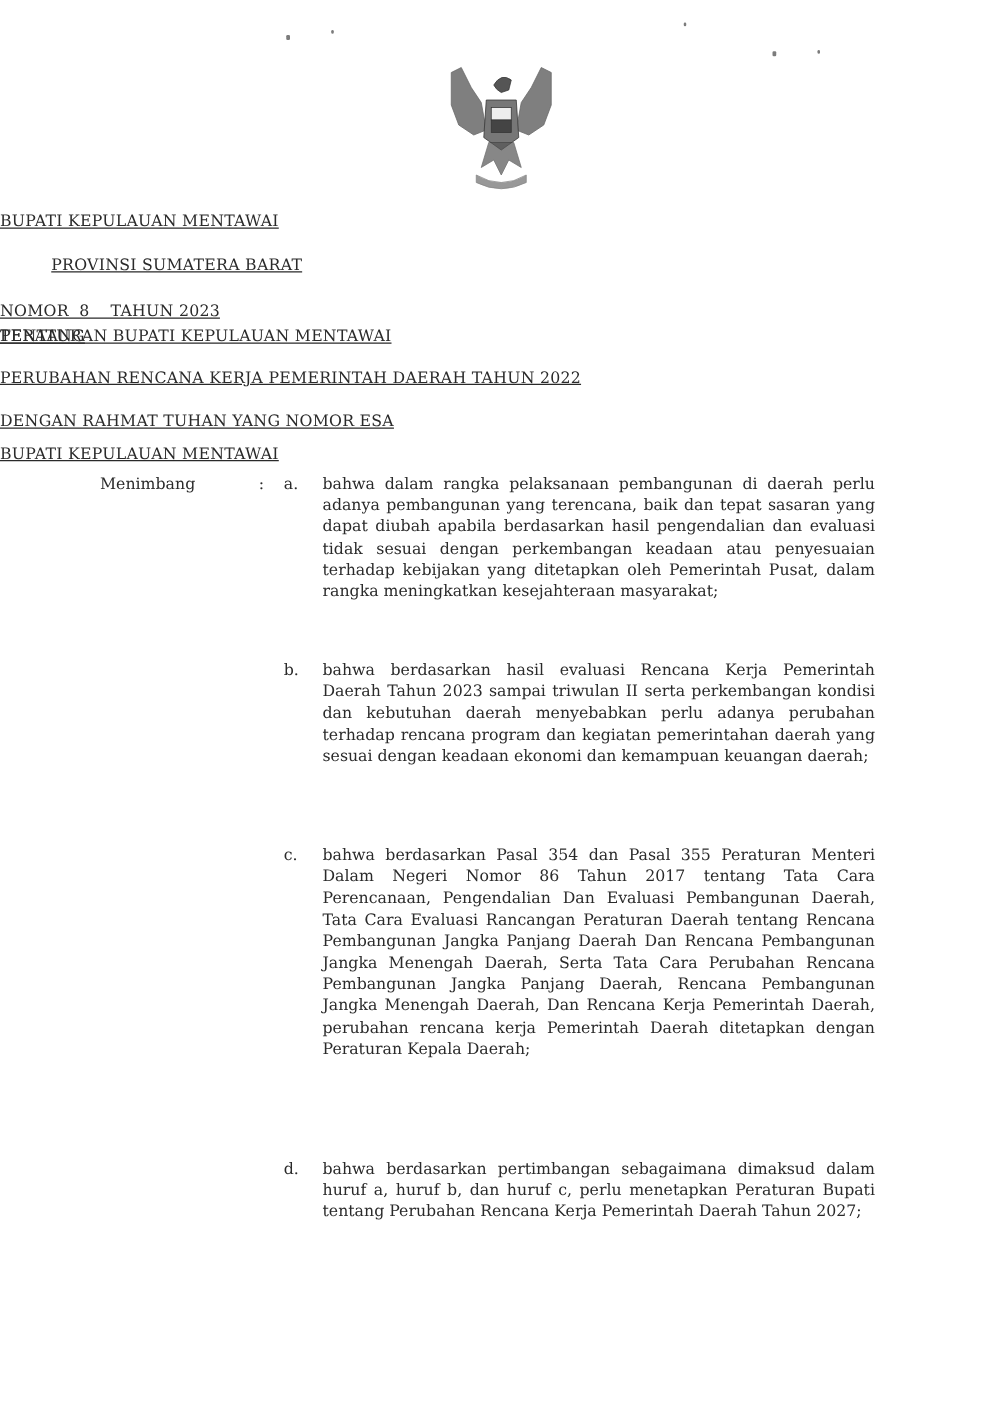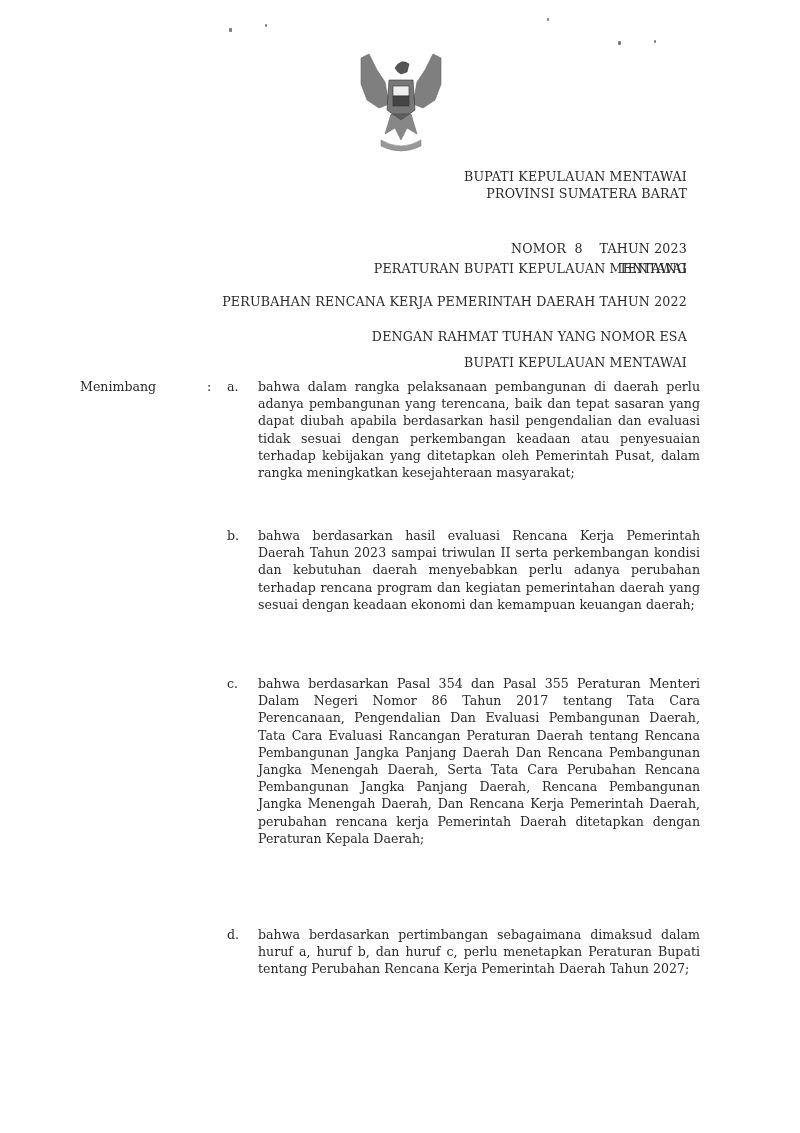--- a/index.html
+++ b/index.html
@@ -3,21 +3,21 @@
 <meta charset="utf-8">
 <style>
   html, body { margin: 0; padding: 0; background: #ffffff; }
   body {
     width: 800px; height: 1133px; position: relative; overflow: hidden;
     font-family: "DejaVu Serif", "Liberation Serif", serif;
     color: #2a2a2a;
   }
   .emblem { position: absolute; left: 355px; top: 48px; width: 92px; height: 108px; }
   .speck { position: absolute; width: 3px; height: 4px; background: #444; border-radius: 1px; opacity: .7; }
-  .center { position: absolute; left: 0; width: 687px; text-align: right; font-size: 12.6px; letter-spacing: 0.2px; line-height: 17px; }
+  .center { position: absolute; left: 0; width: 687px; text-align: left; font-size: 12.6px; letter-spacing: 0.2px; line-height: 17px; text-decoration: underline; }
   .consider {
     position: absolute; left: 0; top: 378px; width: 800px;
     font-size: 12.6px; line-height: 17.2px;
   }
   .label-menimbang { position: absolute; left: 80px; top: 0; }
   .colon { position: absolute; left: 207px; top: 0; }
   .item { position: absolute; left: 0; width: 800px; }
   .letter { position: absolute; left: 227px; }
   .text {
     position: absolute; left: 258px; width: 442px;
@@ -42,21 +42,21 @@
       <path d="M34 32 L58 32 L60 62 L46 72 L32 62 Z" fill="#777"></path>
       <rect x="38" y="38" width="16" height="10" fill="#eee" stroke="#333"></rect>
       <rect x="38" y="48" width="16" height="10" fill="#444"></rect>
       <path d="M36 66 L30 86 L40 80 L46 92 L52 80 L62 86 L56 66 Z" opacity="0.7"></path>
       <path d="M26 92 Q46 104 66 92 L66 98 Q46 108 26 98 Z" opacity="0.6"></path>
     </g>
   </svg>
 </div>
 
 <div class="center" style="top:168px;">BUPATI KEPULAUAN MENTAWAI</div>
-<div class="center" style="top:185px;">PROVINSI SUMATERA BARAT</div>
+<div class="center" style="top:203px;padding-left:41px;">PROVINSI SUMATERA BARAT</div>
 
 <div class="center" style="top:223px;margin-top:37px;">PERATURAN BUPATI KEPULAUAN MENTAWAI</div>
 <div class="center" style="top:240px;white-space:pre;">NOMOR  8    TAHUN 2023</div>
 <div class="center" style="top:260px;">TENTANG</div>
 <div class="center" style="top:293px;">PERUBAHAN RENCANA KERJA PEMERINTAH DAERAH TAHUN 2022</div>
 
 <div class="center" style="top:328px;">DENGAN RAHMAT TUHAN YANG NOMOR ESA</div>
 <div class="center" style="top:354px;">BUPATI KEPULAUAN MENTAWAI</div>
 
 <div class="consider">

